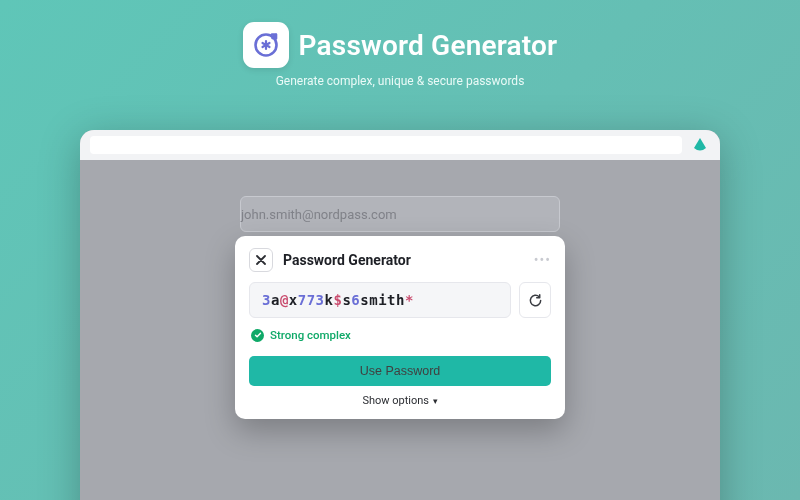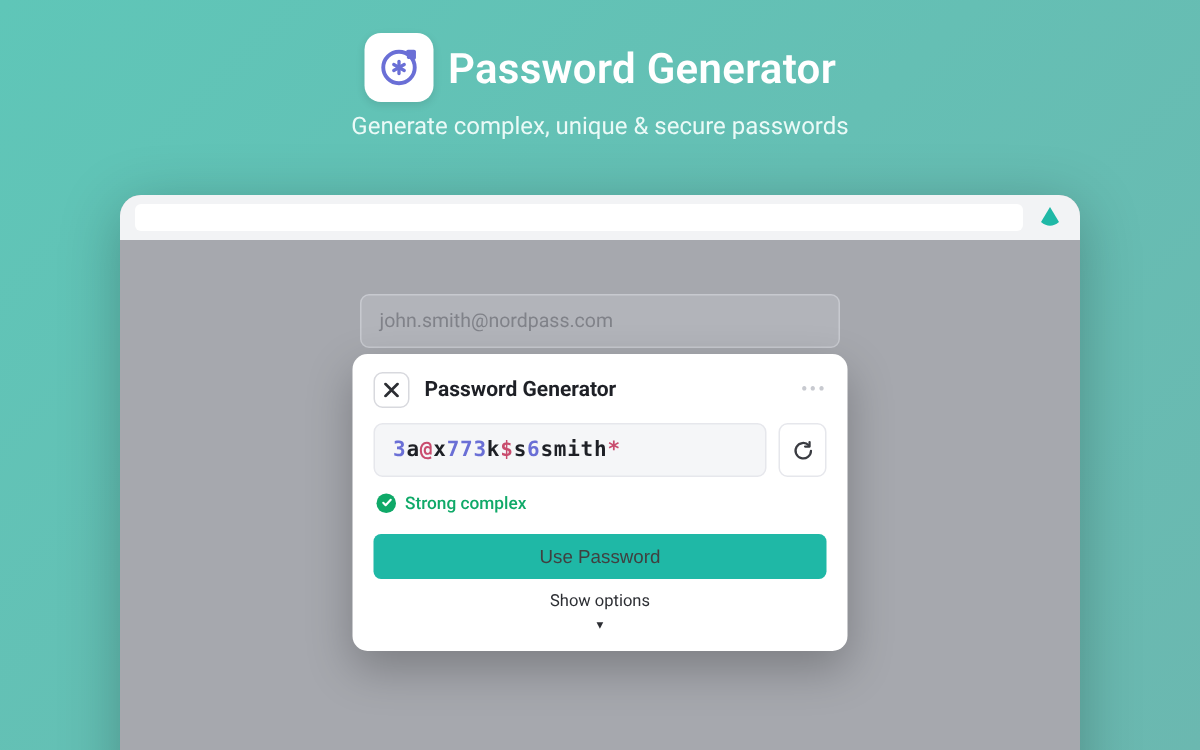--- a/index.html
+++ b/index.html
@@ -28,21 +28,21 @@
     display: flex; align-items: center; justify-content: center;
     box-shadow: 0 2px 6px rgba(0,0,0,0.1);
   }
   .hero-title {
     font-size: 28px;
     font-weight: 600;
     letter-spacing: 0.2px;
   }
   .hero-sub {
     margin-top: 6px;
-    font-size: 16px;
+    font-size: 12px;
     font-weight: 400;
     color: #eafaf7;
   }
 
   
   .browser {
     position: absolute;
     left: 50%;
     transform: translateX(-50%);
     top: 130px;
@@ -85,21 +85,21 @@
     width: 320px;
   }
   .bg-input {
     width: 100%;
     height: 36px;
     border: 1px solid #c7c9cf;
     border-radius: 6px;
     background: #b2b4ba;
     color: #808289;
     font-size: 13px;
-    padding: 0 12px;
+    padding: 0 0;
     display: flex;
     align-items: center;
   }
 
   
   .popup {
     position: absolute;
     top: 76px;
     left: 50%;
     transform: translateX(-50%);
@@ -204,21 +204,20 @@
   .show-options {
     margin-top: 8px;
     text-align: center;
     font-size: 11px;
     color: #2c2e33;
     display: flex;
     align-items: center;
     justify-content: center;
     gap: 4px;
     cursor: pointer;
-    flex-direction: column;
   }
   .show-options .chev { font-size: 9px; }
 </style>
 </head>
 <body>
 
 <div class="hero">
   <div class="hero-row">
     <div class="hero-icon">
       <svg width="30" height="30" viewBox="0 0 30 30">

